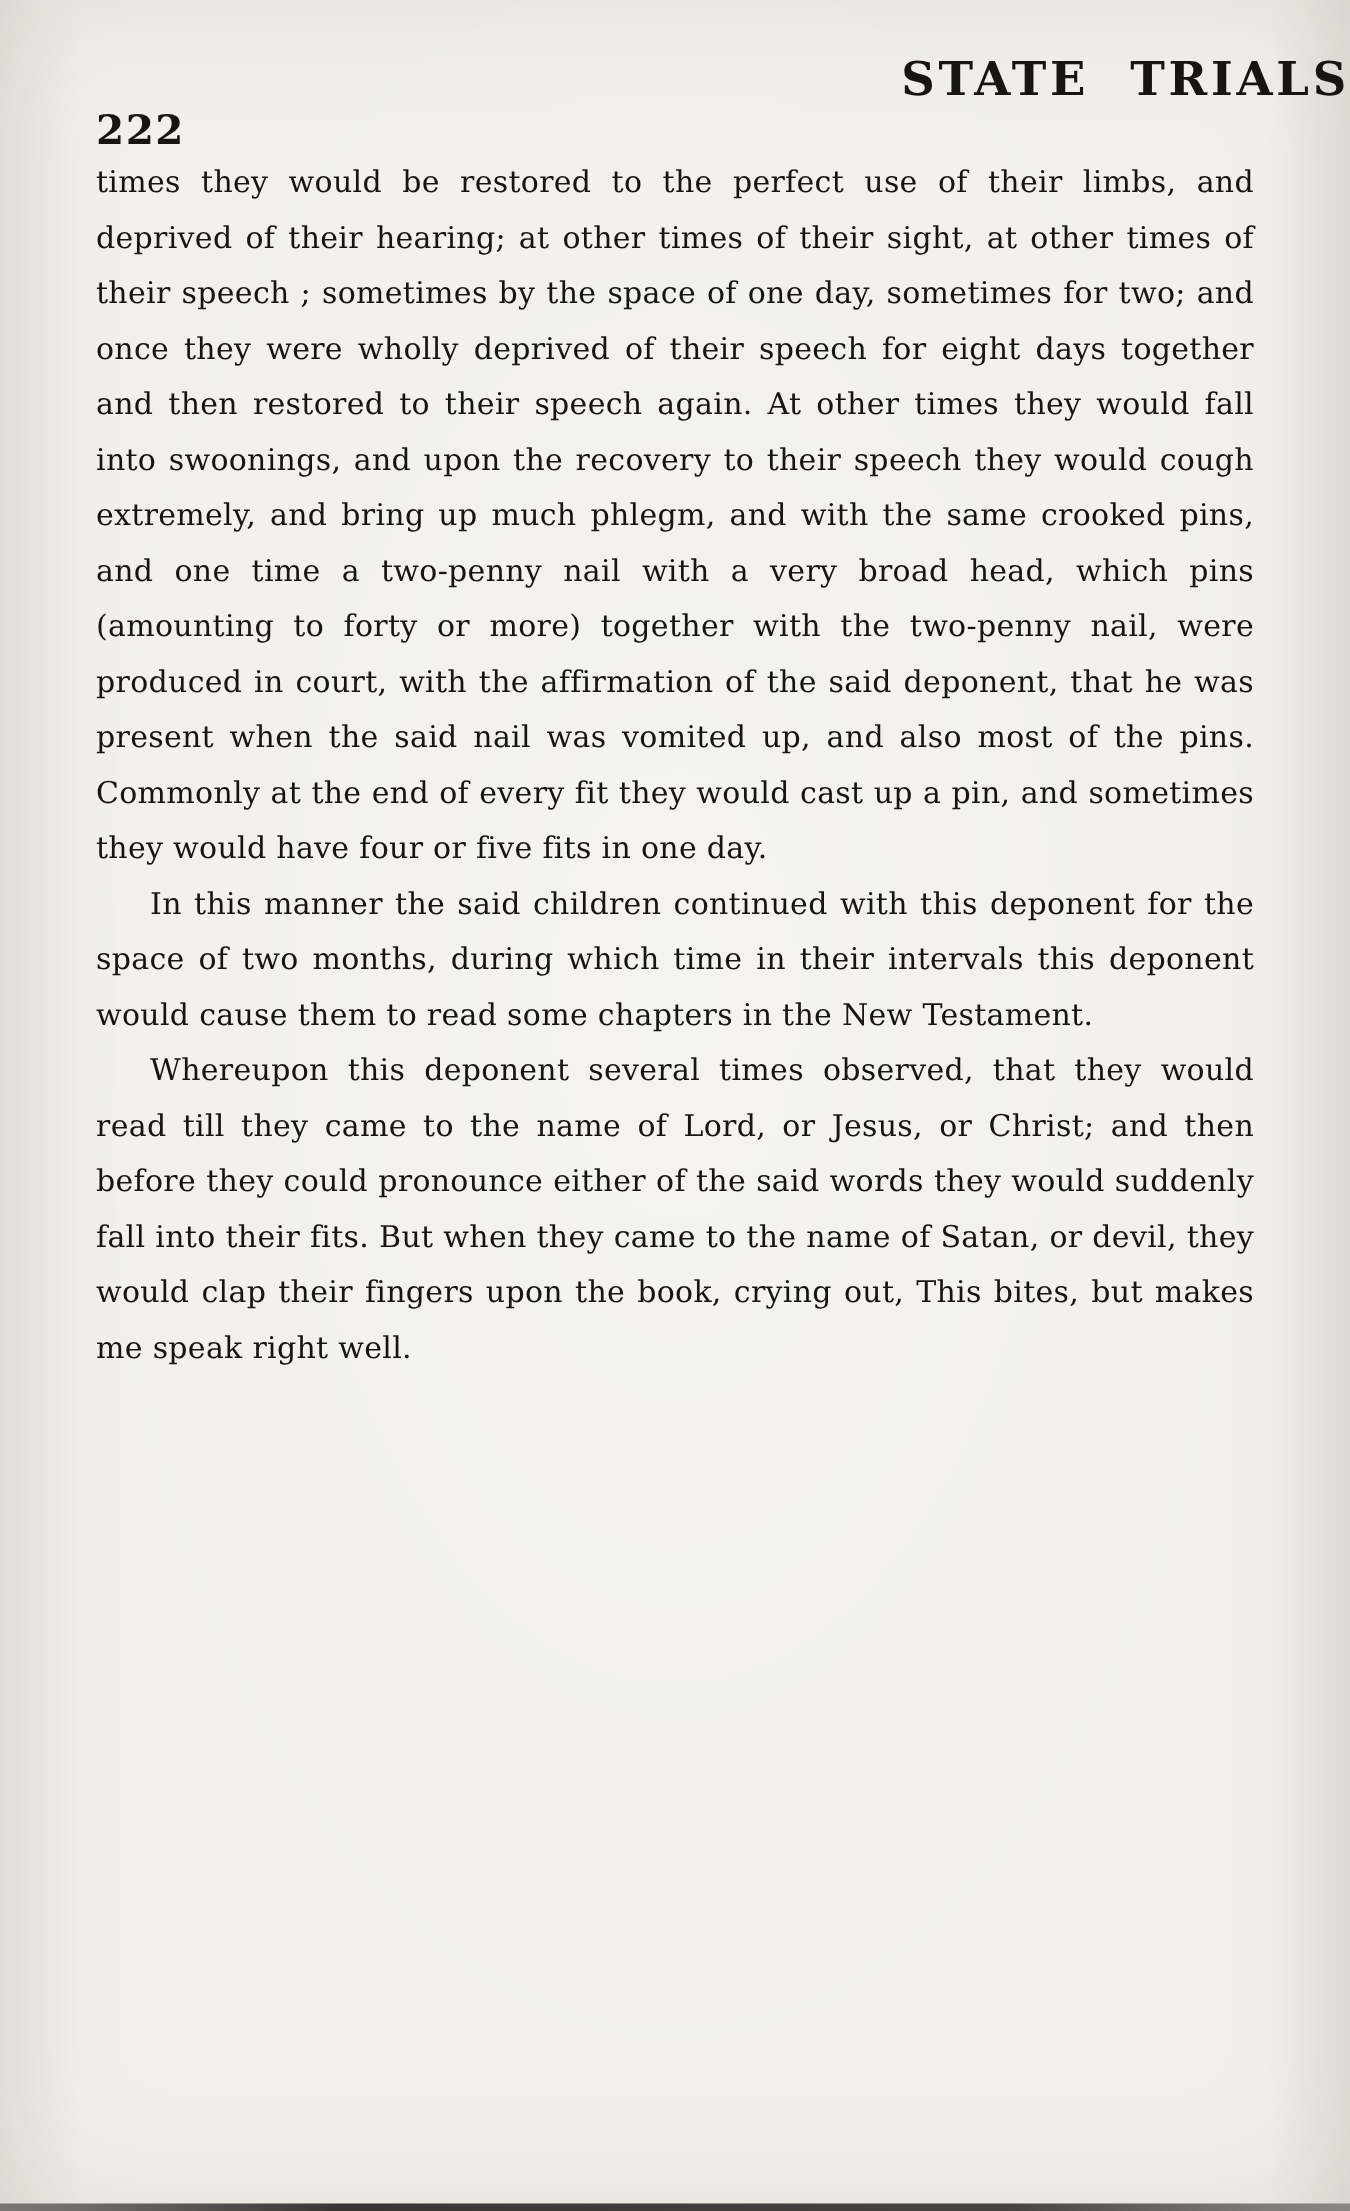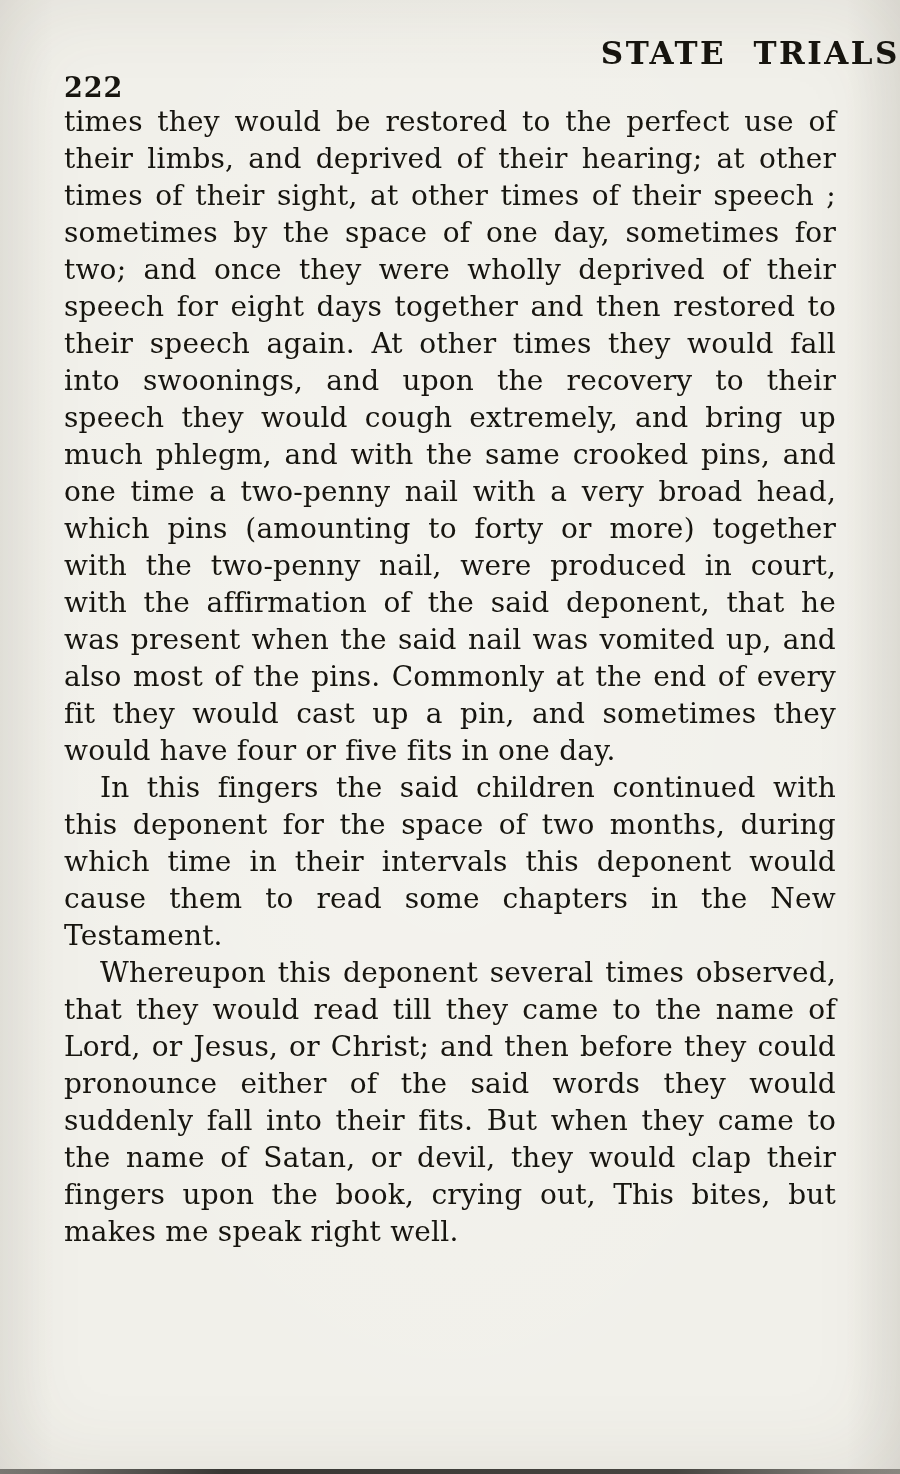--- a/index.html
+++ b/index.html
@@ -38,21 +38,21 @@
     margin: 0;
     text-align: right;
     font-size: 31px;
     font-weight: bold;
     letter-spacing: 2.5px;
     word-spacing: 14px;
   }
   .page-body {
     margin: 24px 64px 0 64px;
     text-align: justify;
-    font-size: 28px;
+    font-size: 20px;
     line-height: 37px;
     letter-spacing: 0.2px;
   }
   .para {
     margin: 0;
     padding: 0;
   }
   .para.indent {
     text-indent: 36px;
   }
@@ -72,19 +72,19 @@
 
 <div class="page">
 
   <header class="page-header">
     <span class="page-number">222</span>
     <h1 class="running-title">STATE TRIALS</h1>
   </header>
 
   <main class="page-body">
     <p class="para">times they would be restored to the perfect use of their limbs, and deprived of their hearing; at other times of their sight, at other times of their speech ; sometimes by the space of one day, sometimes for two; and once they were wholly deprived of their speech for eight days together and then restored to their speech again.  At other times they would fall into swoonings, and upon the recovery to their speech they would cough extremely, and bring up much phlegm, and with the same crooked pins, and one time a two-penny nail with a very broad head, which pins (amounting to forty or more) together with the two-penny nail, were produced in court, with the affirmation of the said deponent, that he was present when the said nail was vomited up, and also most of the pins.  Commonly at the end of every fit they would cast up a pin, and sometimes they would have four or five fits in one day.</p>
-    <p class="para indent">In this fingers the said children continued with this deponent for the space of two months, during which time in their intervals this deponent would cause them to read some chapters in the New Testament.</p>
+    <p class="para indent">In this manner the said children continued with this deponent for the space of two months, during which time in their intervals this deponent would cause them to read some chapters in the New Testament.</p>
     <p class="para indent">Whereupon this deponent several times observed, that they would read till they came to the name of Lord, or Jesus, or Christ; and then before they could pronounce either of the said words they would suddenly fall into their fits.  But when they came to the name of Satan, or devil, they would clap their fingers upon the book, crying out, This bites, but makes me speak right well.</p>
   </main>
 
   <div class="scan-edge"></div>
 
 </div>
 
 </body></html>

